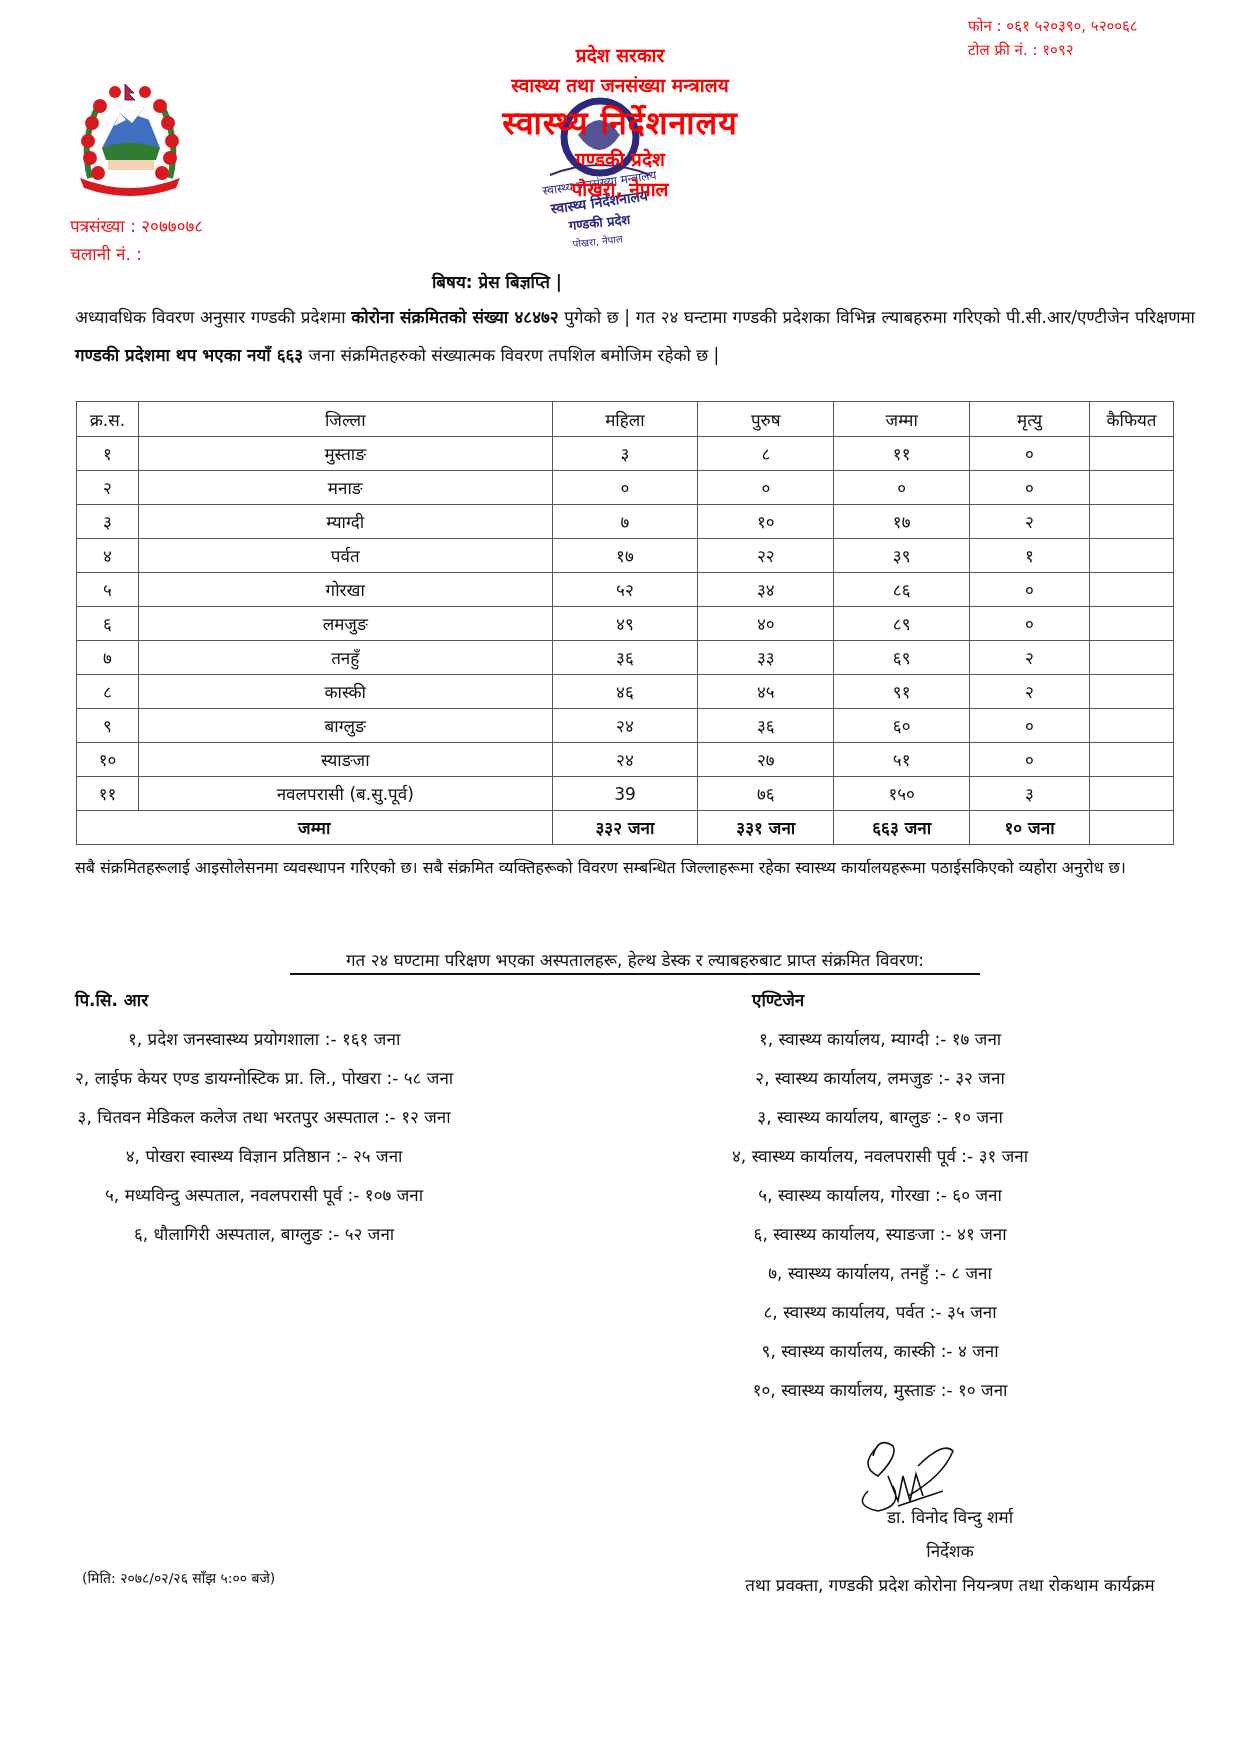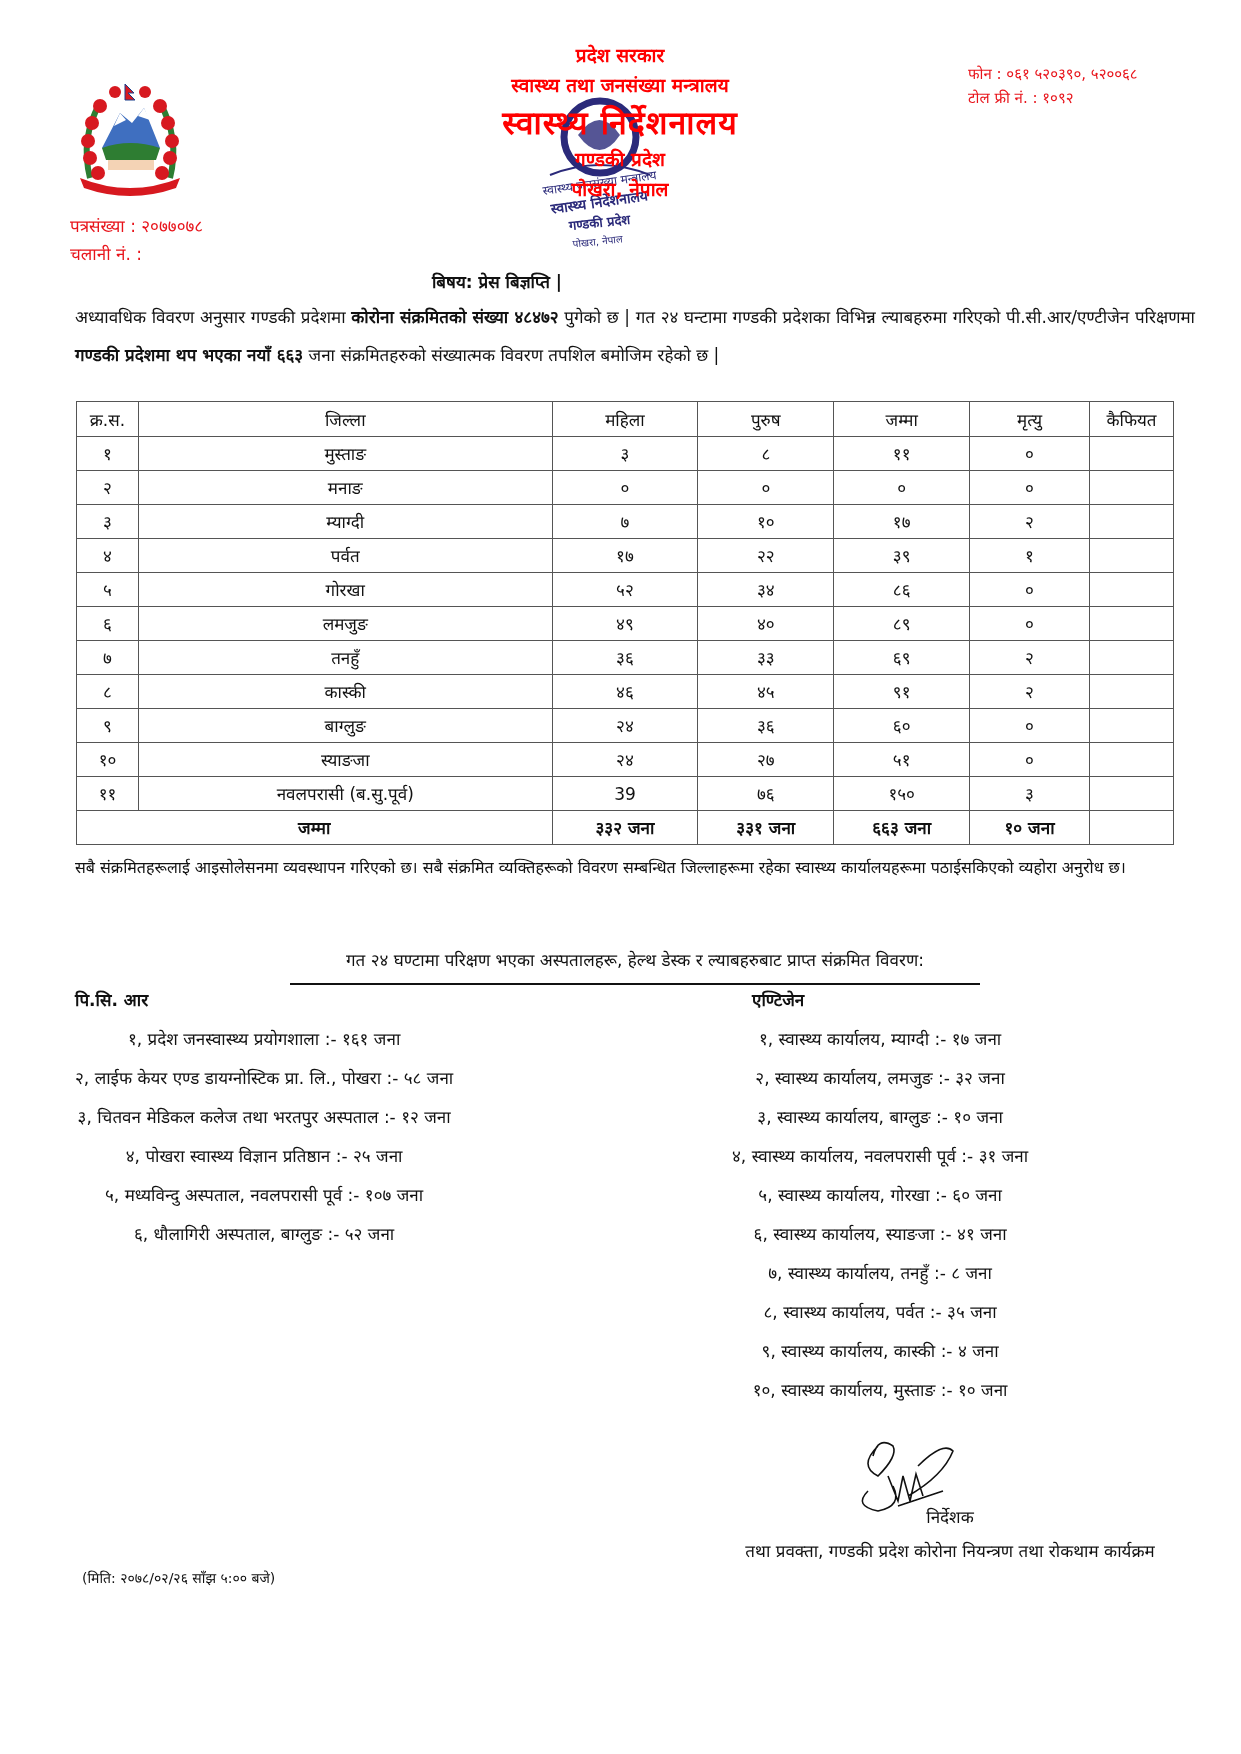--- a/index.html
+++ b/index.html
@@ -1,21 +1,21 @@
 <!DOCTYPE html>
 <html><head>
 <meta charset="utf-8">
 <style>
   html, body { margin: 0; padding: 0; background: #ffffff; }
   body { width: 1241px; height: 1754px; position: relative; overflow: hidden;
          font-family: "DejaVu Sans", "Liberation Sans", sans-serif; color: #111; }
   .abs { position: absolute; }
 
   
-  .contact { left: 968px; top: 14px; font-size: 15px; line-height: 24px; color: #e8141b; margin-top: 48px; }
+  .contact { left: 968px; top: 14px; font-size: 15px; line-height: 24px; color: #e8141b; }
   .hdr-center { left: 380px; width: 480px; text-align: center; color: #ff0000; }
   .hdr1 { top: 42px; font-size: 19px; font-weight: bold; }
   .hdr2 { top: 72px; font-size: 19px; font-weight: bold; }
   .hdr3 { top: 100px; font-size: 32px; font-weight: bold; letter-spacing: 1px; }
   .hdr4 { top: 146px; font-size: 19px; font-weight: bold; }
   .hdr5 { top: 176px; font-size: 19px; font-weight: bold; }
 
   .emblem { left: 70px; top: 78px; width: 120px; height: 118px; }
   .stamp  { left: 520px; top: 95px; width: 160px; height: 160px; }
 
@@ -26,21 +26,21 @@
 
   
   .tbl { left: 76px; top: 401px; width: 1098px; border-collapse: collapse; font-size: 17px; }
   .tbl td, .tbl th { border: 1.5px solid #555; height: 33px; padding: 0 4px; text-align: center; font-weight: normal; vertical-align: middle; }
   .tbl th { height: 34px; }
   .tbl .total td { font-weight: bold; }
 
   .after { left: 75px; width: 1120px; top: 850px; font-size: 16px; line-height: 36px; }
 
   .sub-head { left: 290px; width: 690px; top: 948px; font-size: 17px; text-align: center;
-              border-bottom: 2px solid #111; padding-bottom: 12px; }
+              border-bottom: 2px solid #111; padding-bottom: 2px; }
   .col-head { font-size: 17px; font-weight: bold; top: 988px; }
   .pcr-list, .ag-list { font-size: 17px; line-height: 39px; }
   .pcr-list { left: 75px; top: 1020px; }
   .ag-list { left: 732px; top: 1020px; }
   .ag-list div, .pcr-list div { white-space: nowrap; text-align: center; }
 
   .sign-block { left: 720px; width: 460px; top: 1500px; text-align: center; font-size: 17px; line-height: 34px; }
   .date { left: 82px; top: 1568px; font-size: 14px; }
   .sig { left: 848px; top: 1436px; width: 110px; height: 80px; }
 </style>
@@ -270,17 +270,18 @@
     <div>१०, स्वास्थ्य कार्यालय, मुस्ताङ :- १० जना</div>
   </div>
 
 <div class="abs sig">
   <svg width="110" height="80" viewBox="0 0 110 80">
     <path d="M30 10 Q10 30 30 40 Q50 20 45 10 Q30 0 25 20 M20 55 Q5 70 30 75 Q55 70 45 50 M40 40 L50 65 L55 40 L62 65 L68 38 L75 60 M70 30 Q95 5 105 15 Q95 40 60 60 M50 70 L95 55" stroke="#111" stroke-width="1.6" fill="none"></path>
   </svg>
 </div>
 
 <div class="abs sign-block">
+  <div>डा. विनोद विन्दु शर्मा</div>
   <div>निर्देशक</div>
   <div>तथा प्रवक्ता, गण्डकी प्रदेश कोरोना नियन्त्रण तथा रोकथाम कार्यक्रम</div>
 </div>
 
 <div class="abs date">(मिति: २०७८/०२/२६ साँझ ५:०० बजे)</div>
 
 </body></html>

